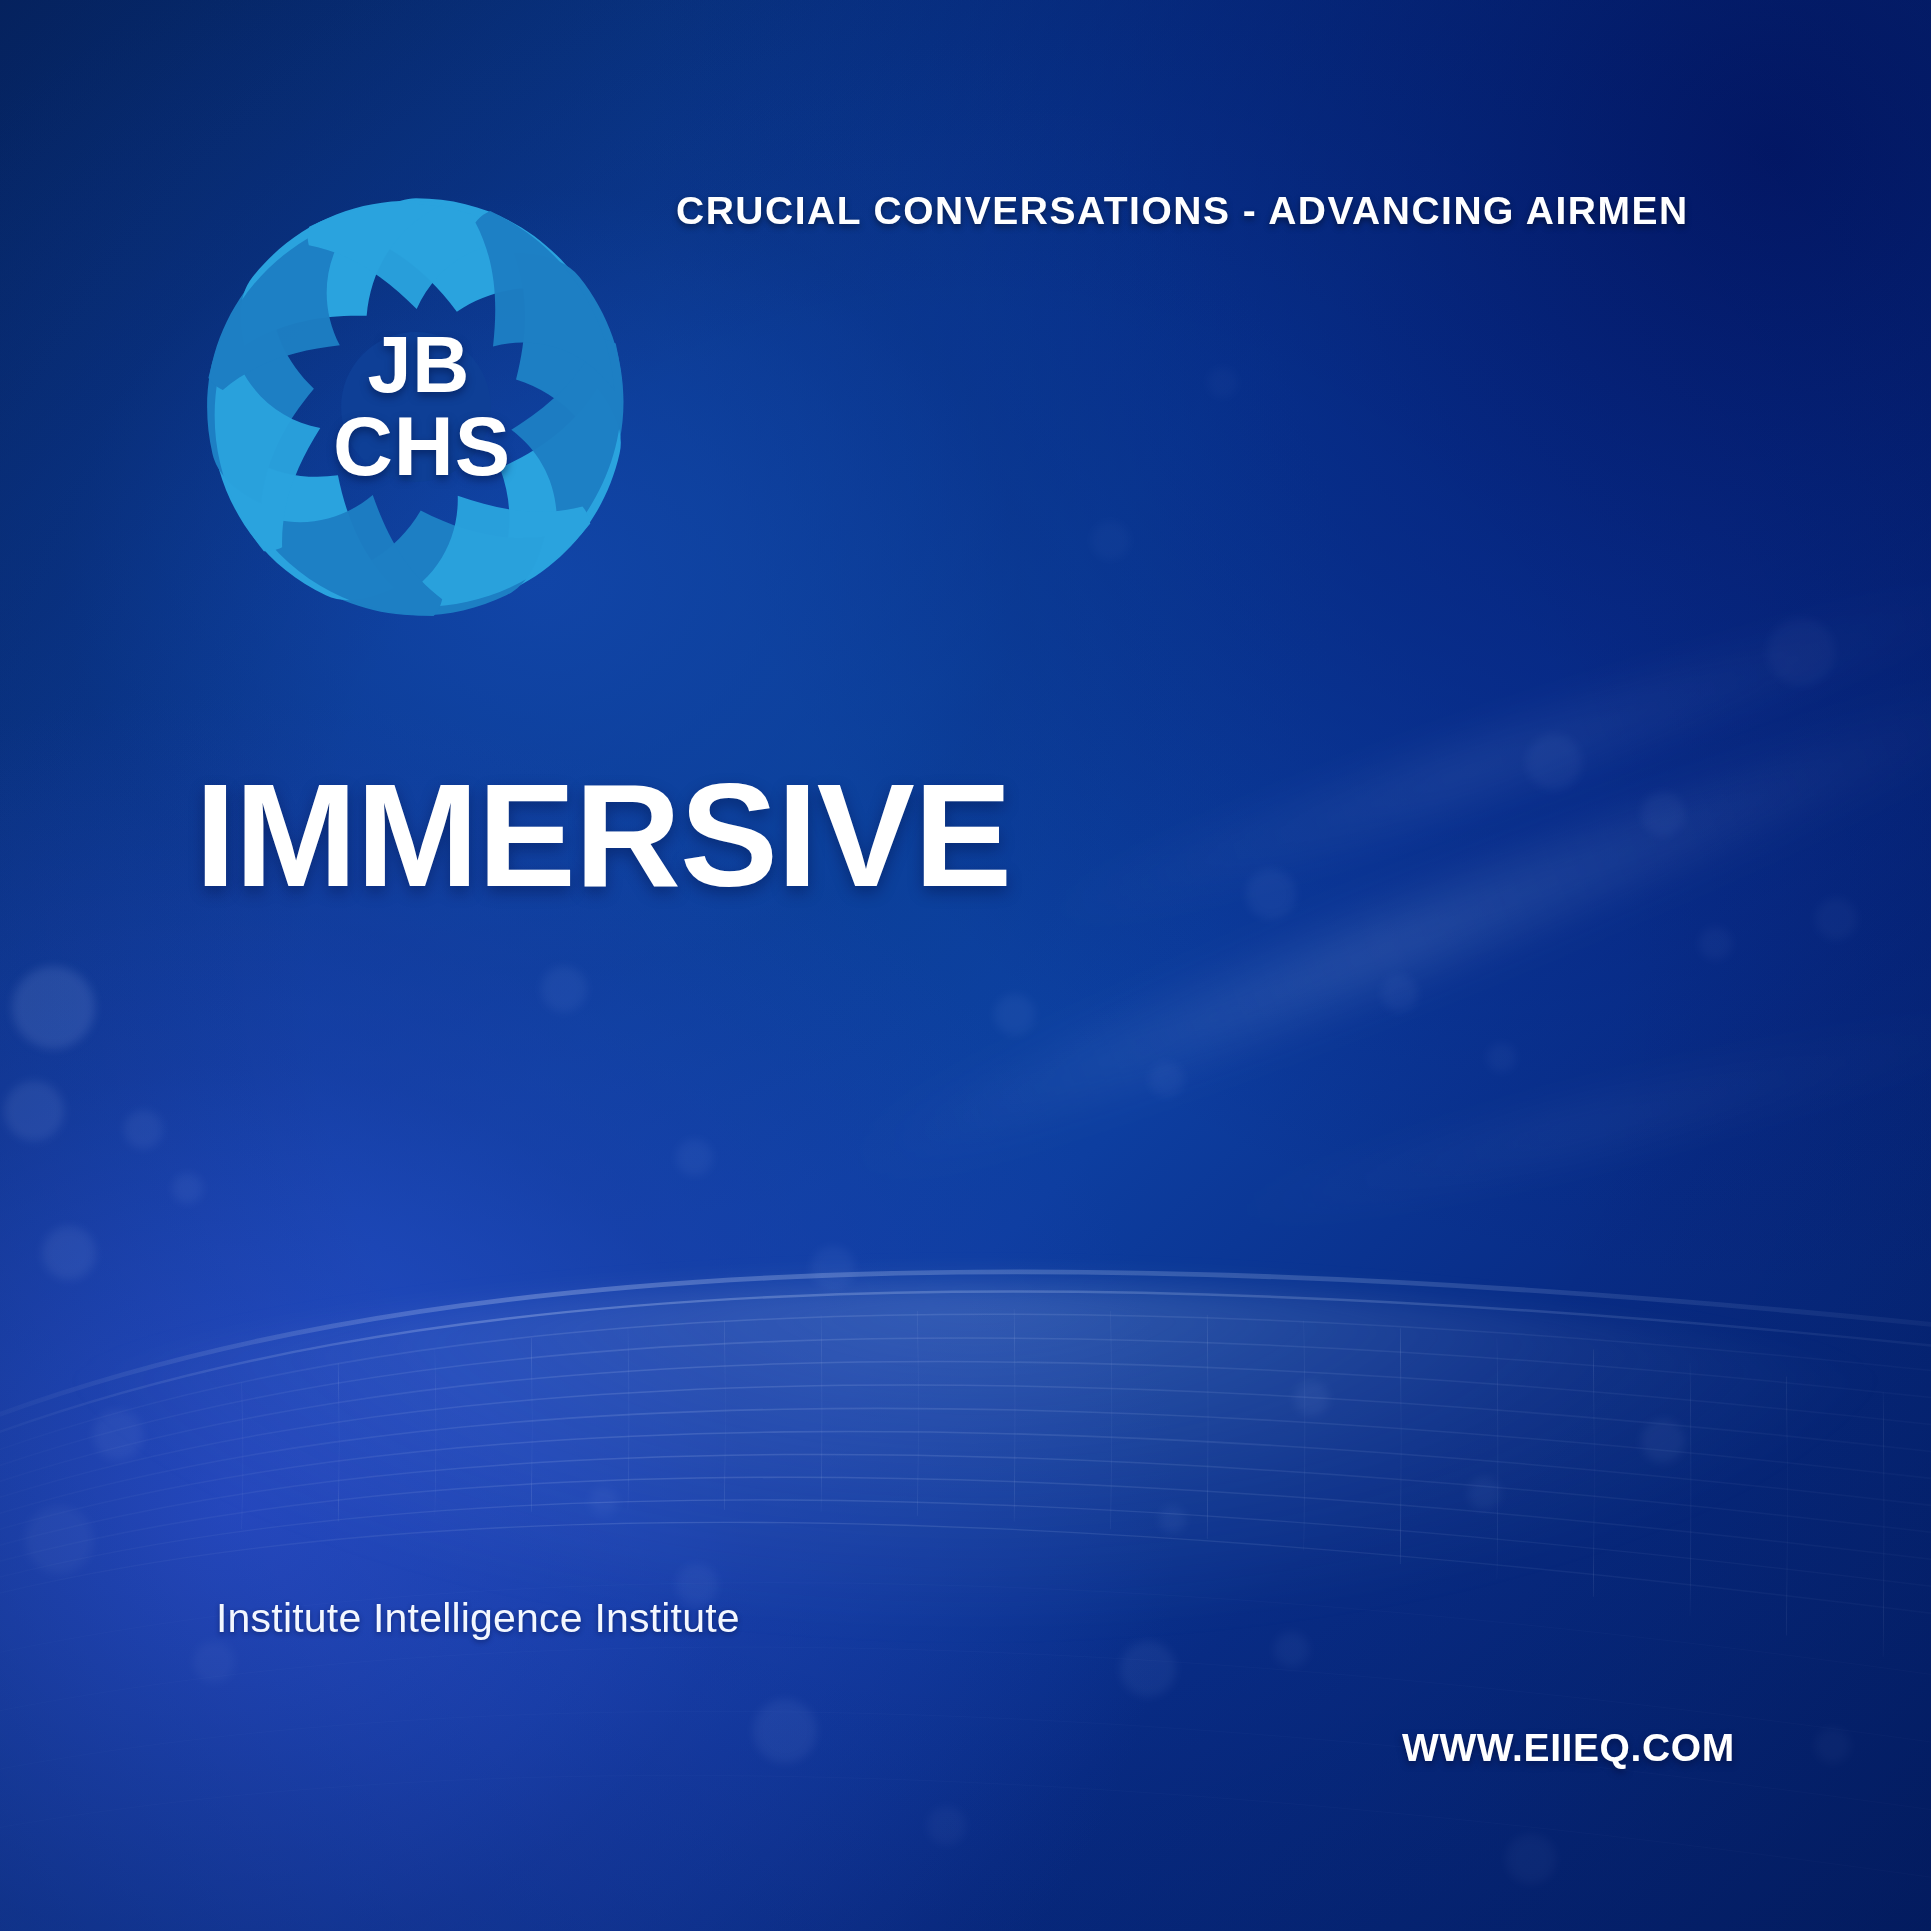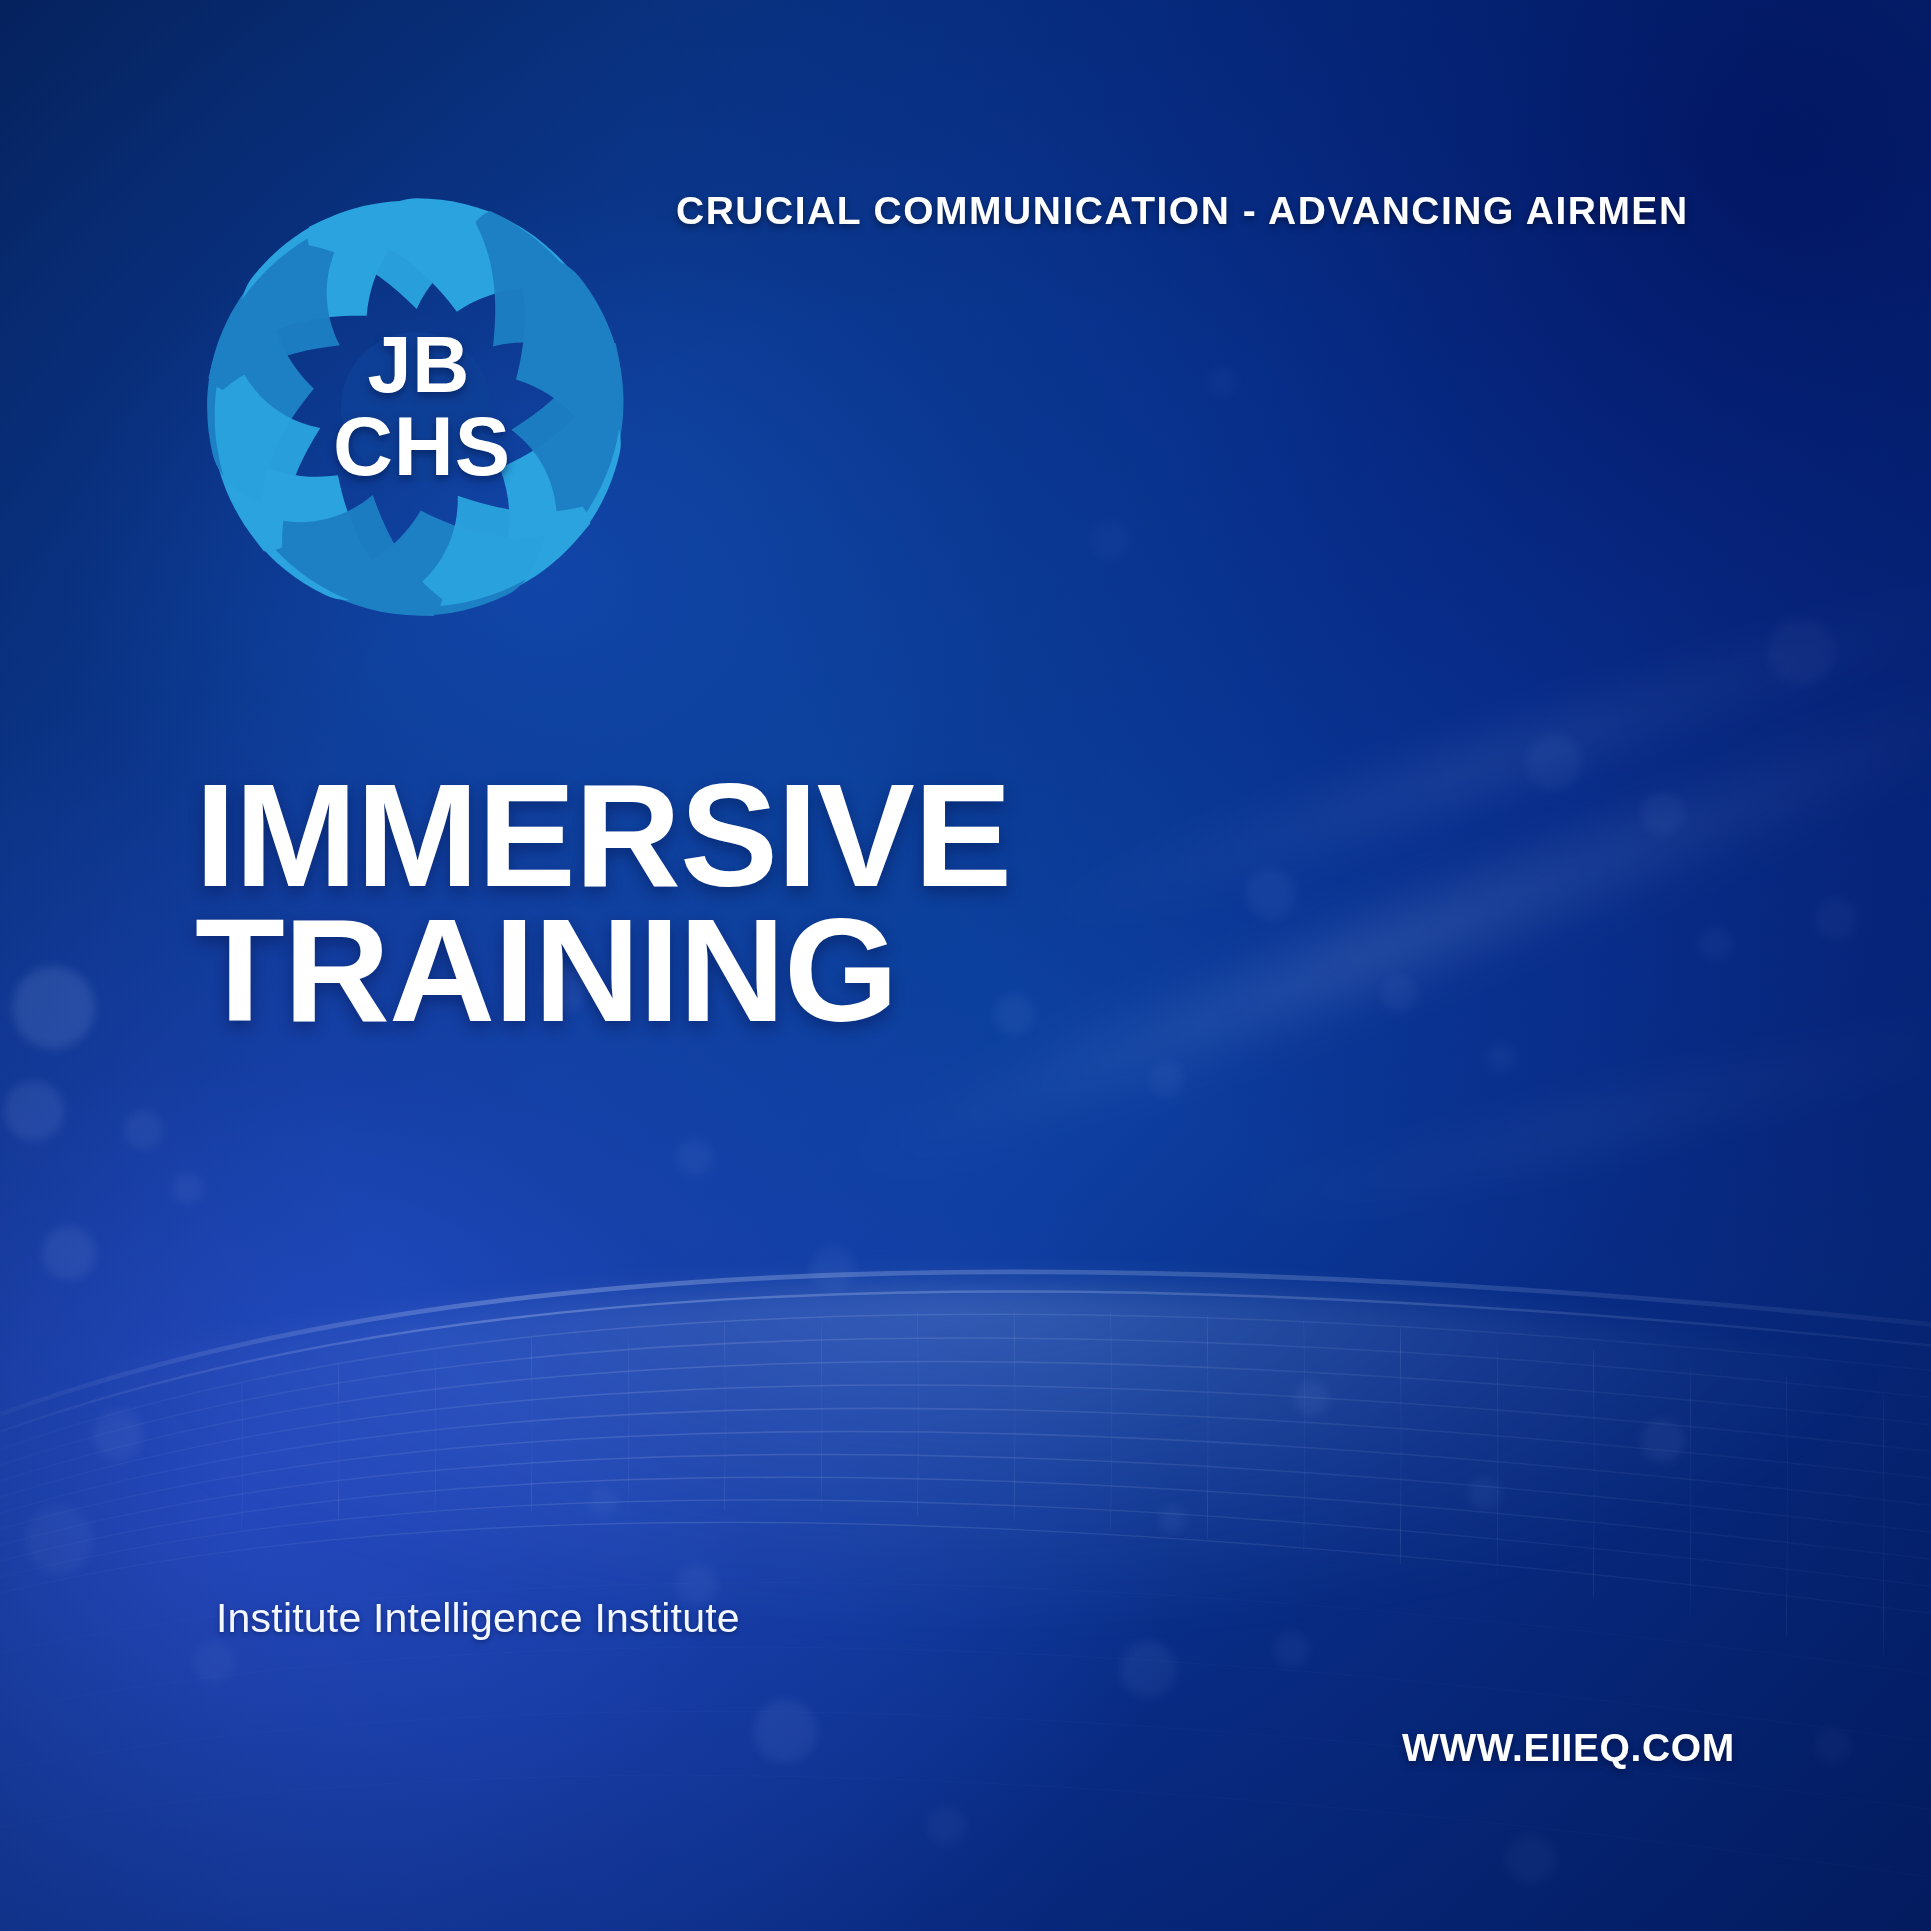--- a/index.html
+++ b/index.html
@@ -223,21 +223,21 @@
     <div class="bokeh" style="left:1815px;top:1728px;width:35px;height:35px;opacity:.3;"></div>
     <div class="bokeh" style="left:444px;top:541px;width:44px;height:44px;opacity:.22;"></div>
     <div class="bokeh" style="left:1091px;top:521px;width:39px;height:39px;opacity:.22;"></div>
     <div class="bokeh" style="left:1207px;top:367px;width:31px;height:31px;opacity:.2;"></div>
 
     <div class="vignette"></div>
   </div>
 
   <div class="content">
 
-    <div class="kicker">CRUCIAL COMMUNICATION - ADVANCING AIRMEN</div>
+    <div class="kicker">CRUCIAL CONVERSATIONS - ADVANCING AIRMEN</div>
 
     <div class="logo">
       <svg viewBox="0 0 200 200">
         <g transform="translate(100,100)">
 
           <g>
             <path d="M 0,-92 C 34,-92 62,-74 78,-46 C 58,-56 36,-54 18,-42 C 6,-58 -8,-70 -26,-76 C -18,-86 -9,-92 0,-92 Z" fill="#2aa3de" transform="rotate(0)"></path>
             <path d="M 0,-92 C 34,-92 62,-74 78,-46 C 58,-56 36,-54 18,-42 C 6,-58 -8,-70 -26,-76 C -18,-86 -9,-92 0,-92 Z" fill="#1d7fc4" transform="rotate(51.4)"></path>
             <path d="M 0,-92 C 34,-92 62,-74 78,-46 C 58,-56 36,-54 18,-42 C 6,-58 -8,-70 -26,-76 C -18,-86 -9,-92 0,-92 Z" fill="#2aa3de" transform="rotate(102.8)"></path>
             <path d="M 0,-92 C 34,-92 62,-74 78,-46 C 58,-56 36,-54 18,-42 C 6,-58 -8,-70 -26,-76 C -18,-86 -9,-92 0,-92 Z" fill="#1d7fc4" transform="rotate(154.2)"></path>
@@ -260,21 +260,20 @@
         </g>
       </svg>
       <div class="logo-text">
         <span class="l1">JB</span>
         <span class="l2">CHS</span>
       </div>
     </div>
 
     <div class="headline">
       <span class="hl hl-1">IMMERSIVE</span>
-      <span class="hl hl-3">TRAINING</span>
     </div>
 
 
     <div class="org">Institute Intelligence Institute</div>
 
     <div class="website">WWW.EIIEQ.COM</div>
 
   </div>
 </div>
 

